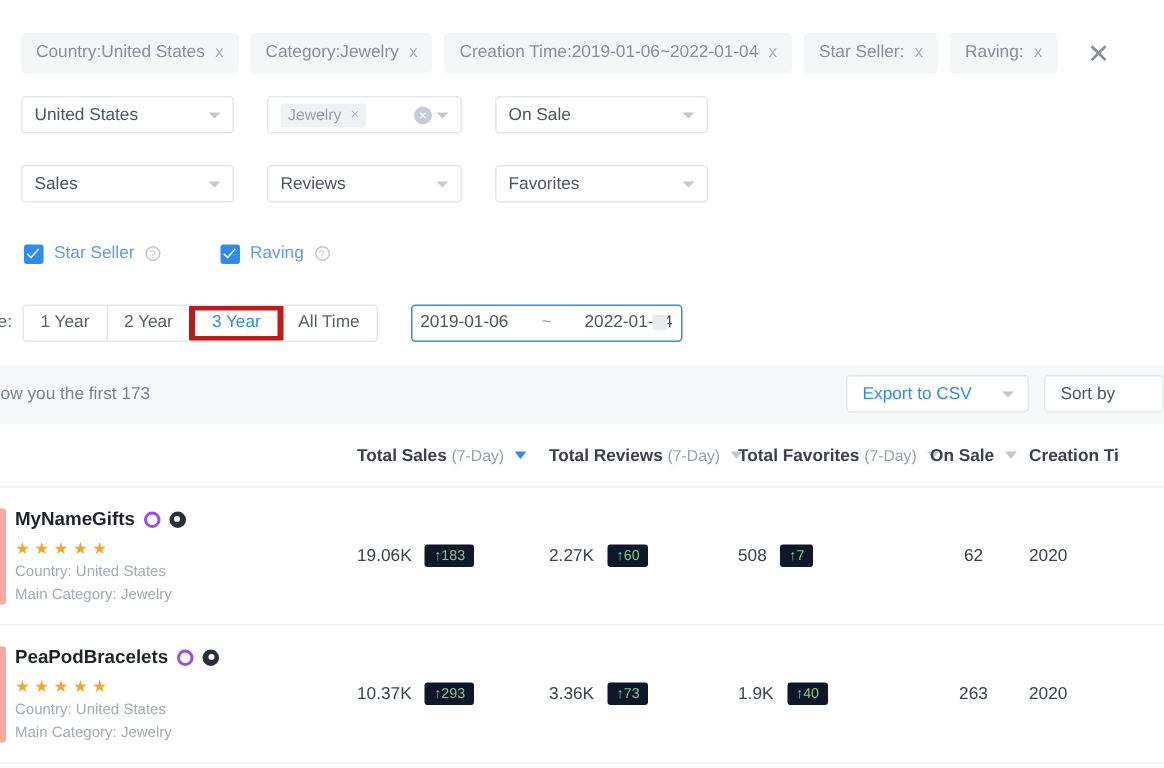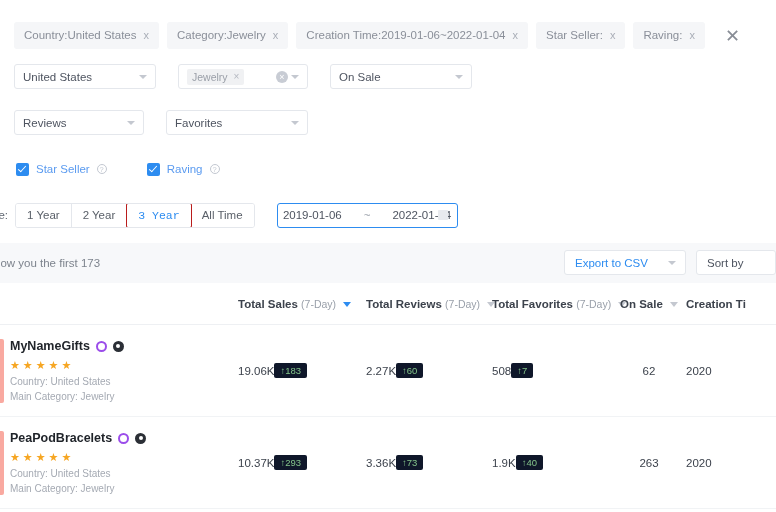--- a/index.html
+++ b/index.html
@@ -176,25 +176,24 @@
     color: #5a6069;
     padding: 0 11px;
     display: flex;
     align-items: center;
     border-right: 1px solid #e4e7ec;
     background: #fff;
   }
   .seg:last-child { border-right: none; }
   .seg.active {
     color: #2d8cf0;
-    border: 1px solid #b91c1c;
+    border: 4px solid #b91c1c;
     margin: -1px;
     border-radius: 2px;
     z-index: 2;
-    font-family: Liberation Mono, monospace;
   }
   .date-box {
     margin-left: 22px;
     height: 25px;
     width: 181px;
     border: 1px solid #2d8cf0;
     border-radius: 3px;
     display: flex;
     align-items: center;
     justify-content: center;
@@ -359,20 +358,21 @@
   .meta {
     font-size: 10px;
     color: #a5aab3;
     margin-top: 4px;
   }
   .cell-num {
     font-size: 11.5px;
     color: #3c424c;
     display: flex;
     align-items: center;
+    gap: 9px;
   }
   .delta {
     background: #0f172a;
     color: #84c48a;
     font-size: 9.5px;
     padding: 2px 6px;
     border-radius: 2px;
     white-space: nowrap;
   }
   .cell-plain {
@@ -424,20 +424,24 @@
         <span class="clear-circle">×</span>
         <span class="caret"></span>
       </div>
       <div class="select">
         <span class="placeholder-txt">On Sale</span>
         <span class="caret"></span>
       </div>
     </div>
 
     <div class="select-row" style="margin-top:21px;">
+      <div class="select">
+        <span class="placeholder-txt">Sales</span>
+        <span class="caret"></span>
+      </div>
       <div class="select wide">
         <span class="placeholder-txt">Reviews</span>
         <span class="caret"></span>
       </div>
       <div class="select">
         <span class="placeholder-txt">Favorites</span>
         <span class="caret"></span>
       </div>
     </div>
   </div>

